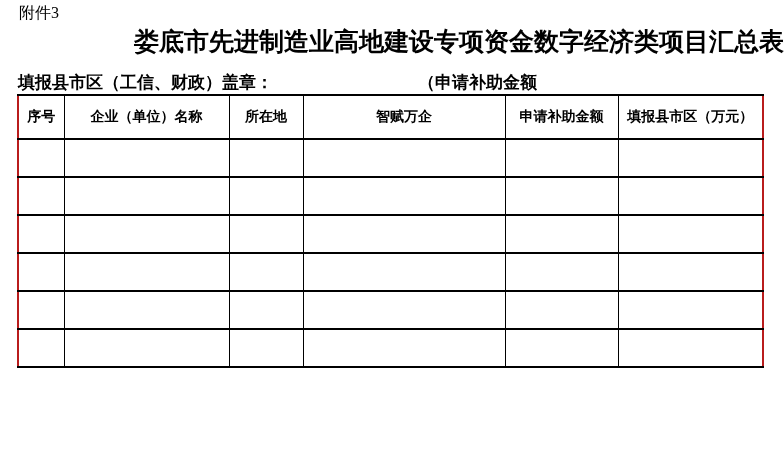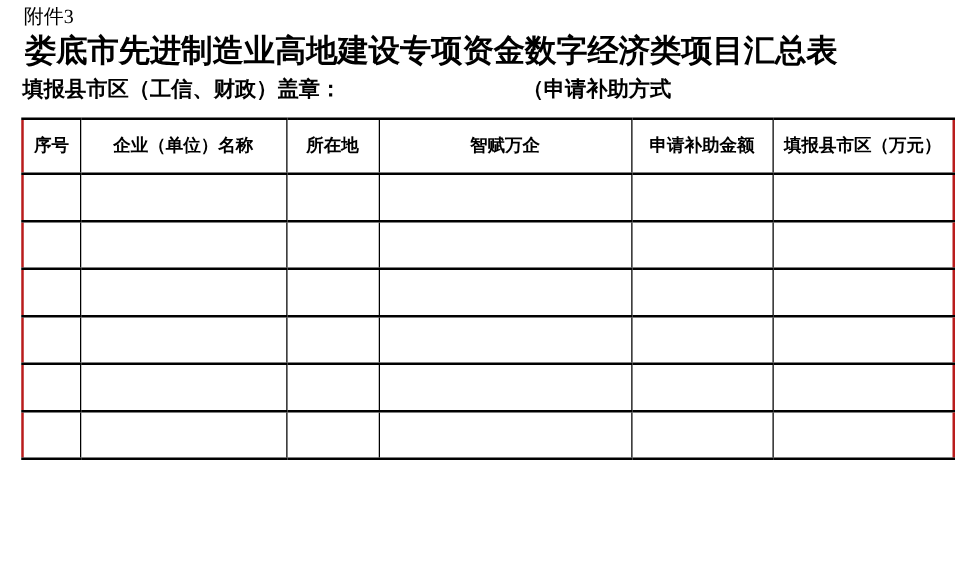--- a/index.html
+++ b/index.html
@@ -24,30 +24,30 @@
     white-space: nowrap;
   }
   .page-title {
     position: absolute;
     top: 27px;
     left: 0;
     width: 784px;
     box-sizing: border-box;
     padding-left: 20px;
     margin: 0;
-    text-align: left;
+    text-align: right;
     font-family: "Liberation Sans", sans-serif;
     font-weight: bold;
     font-size: 25px;
     line-height: 28px;
     white-space: nowrap;
   }
   .form-line {
     position: absolute;
-    top: 60px;
+    top: 71px;
     left: 0;
     width: 620px;
     height: 22px;
     font-size: 17px;
     font-weight: bold;
     font-family: "Liberation Serif", serif;
   }
   .form-line span {
     position: absolute;
     top: 0;
@@ -91,21 +91,21 @@
 </style>
 </head>
 <body>
 
 <div class="attachment-label">附件3</div>
 
 <h1 class="page-title">娄底市先进制造业高地建设专项资金数字经济类项目汇总表</h1>
 
 <div class="form-line">
   <span class="fl-left">填报县市区（工信、财政）盖章：</span>
-  <span class="fl-mid">（申请补助方式</span>
+  <span class="fl-mid">（申请补助金额</span>
 </div>
 
 <table class="summary-table">
   <colgroup>
     <col style="width:46px">
     <col style="width:165px">
     <col style="width:74px">
     <col style="width:202px">
     <col style="width:113px">
     <col style="width:145px">

